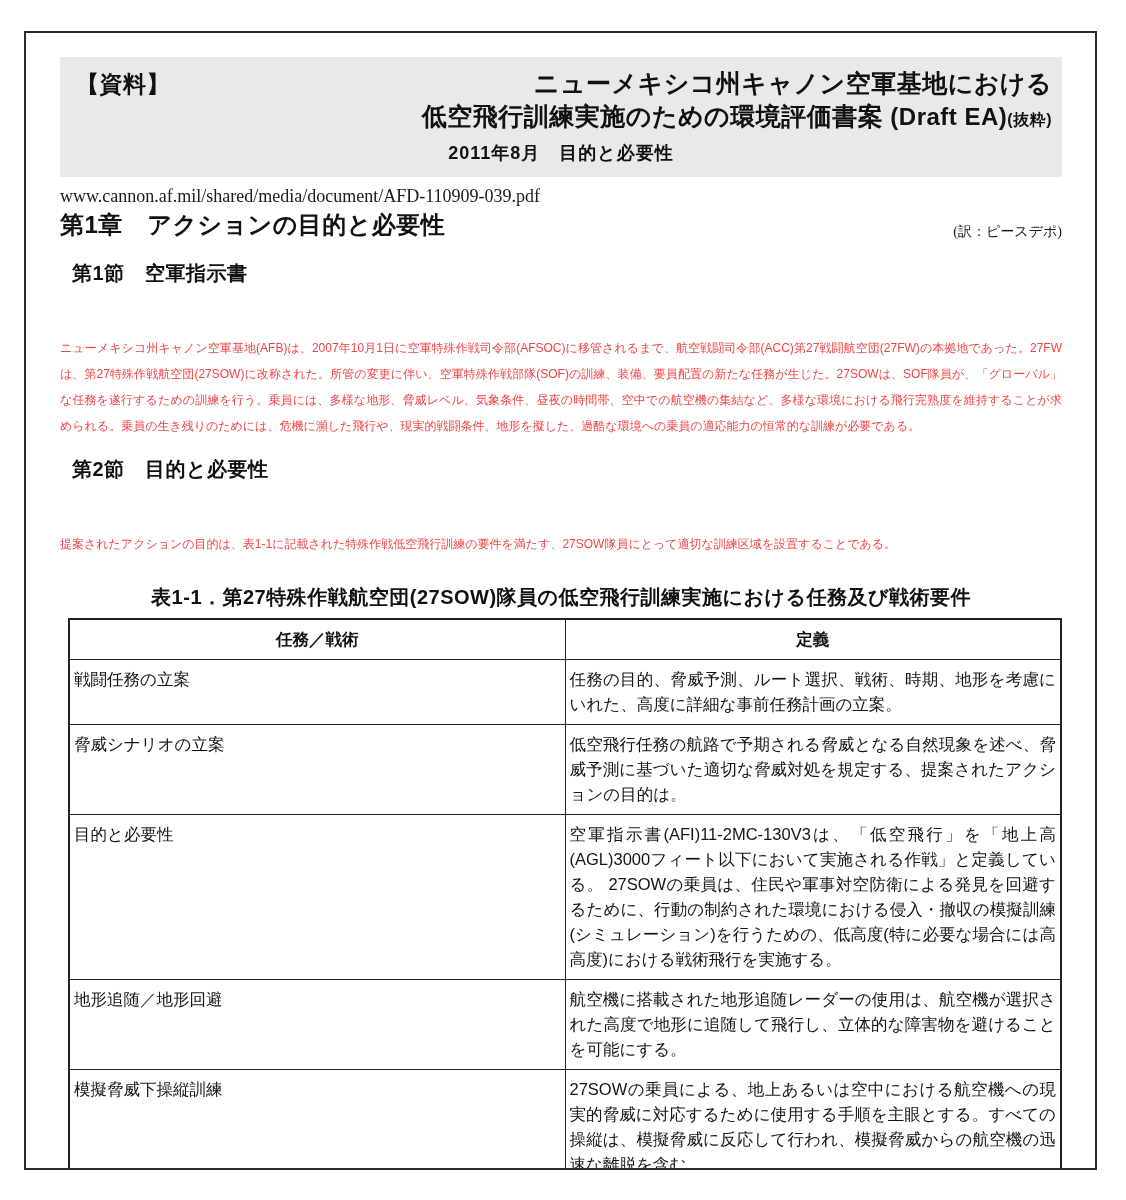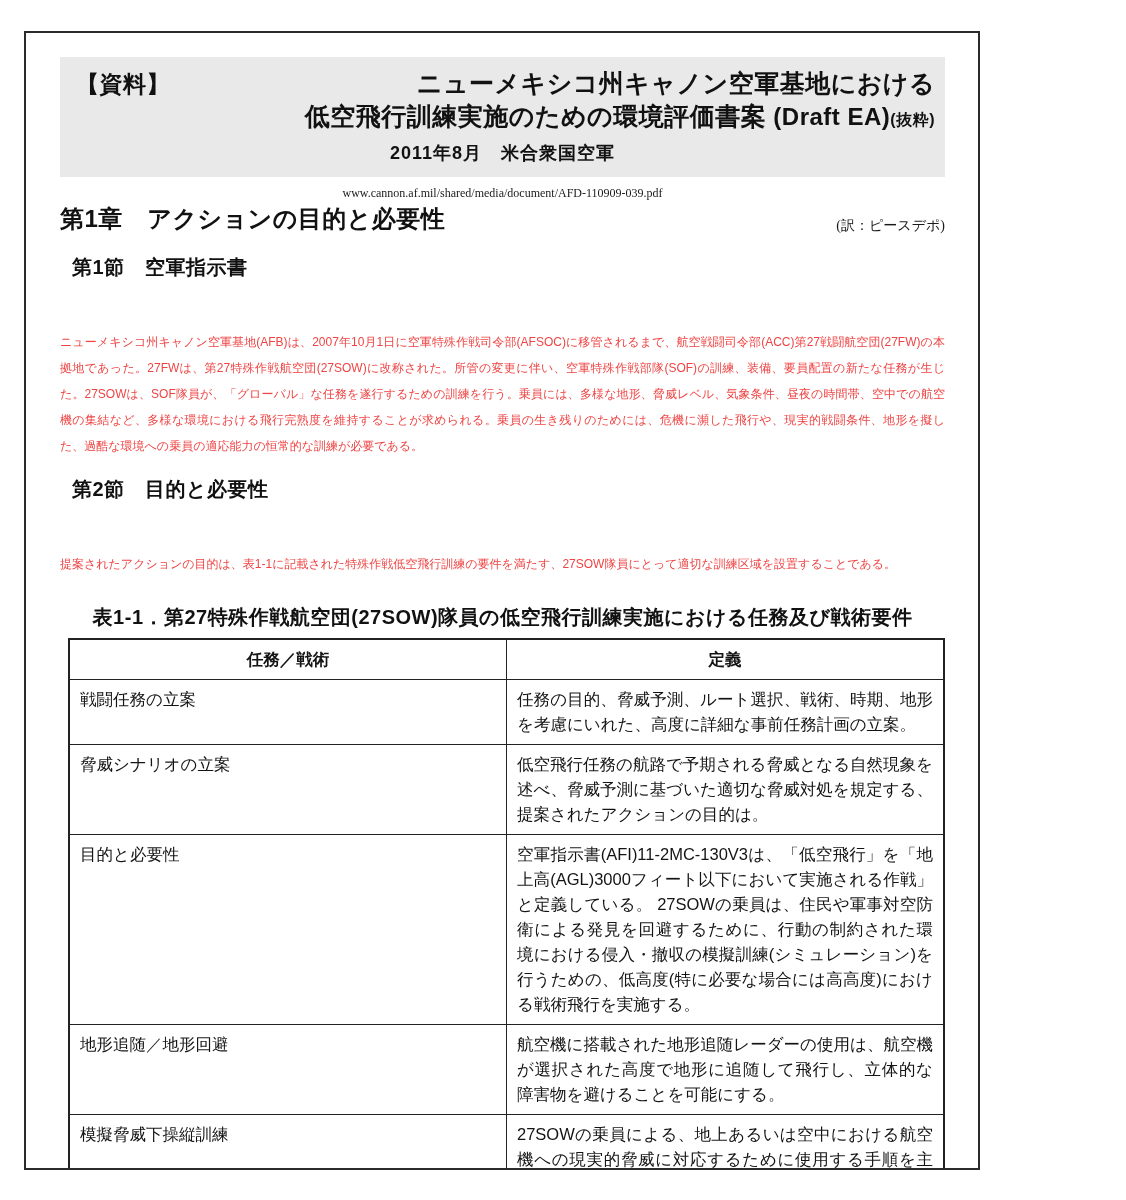--- a/index.html
+++ b/index.html
@@ -12,21 +12,21 @@
     height: 1200px;
     position: relative;
     font-family: "Liberation Sans", "DejaVu Sans", sans-serif;
     color: #111;
     -webkit-font-smoothing: antialiased;
   }
   .page-frame {
     position: absolute;
     left: 24px;
     top: 31px;
-    width: 956px;
+    width: 1073px;
     height: 1139px;
     border: 2px solid #2b2b2b;
     box-sizing: border-box;
     background: #ffffff;
     padding: 24px 33px 0 34px;
     overflow: hidden;
   }
   
   .doc-header {
     position: relative;
@@ -58,23 +58,23 @@
     font-weight: bold;
   }
   .doc-subtitle {
     font-size: 18px;
     font-weight: 600;
     margin-top: 5px;
     letter-spacing: 1px;
   }
   
   .source-line {
-    text-align: center;
+    text-align: left;
     font-family: "Liberation Serif", "DejaVu Serif", serif;
-    font-size: 12px;
+    font-size: 18px;
     margin-top: 9px;
     color: #1a1a1a;
   }
   
   .chapter-row {
     display: flex;
     justify-content: space-between;
     align-items: flex-end;
     margin-top: 2px;
   }
@@ -118,21 +118,21 @@
     margin: 7px 0 0 8px;
     width: calc(100% - 8px);
     table-layout: fixed;
     border: 2px solid #222;
   }
   table.req-table th,
   table.req-table td {
     border: 1.5px solid #222;
     font-size: 16.5px;
     line-height: 25px;
-    padding: 4px 10px;
+    padding: 4px 4px;
     vertical-align: middle;
     color: #141414;
   }
   table.req-table th {
     text-align: center;
     font-weight: bold;
     padding: 7px 10px;
   }
   table.req-table td.task {
     width: 174px;
@@ -149,21 +149,21 @@
 </style>
 </head>
 <body>
 
 <div class="page-frame">
 
   <div class="doc-header">
     <div class="label">【資料】</div>
     <div class="doc-title-line">ニューメキシコ州キャノン空軍基地における</div>
     <div class="doc-title-line"><span>低空飛行訓練実施のための環境評価書案</span><span class="doc-title-draft"> (Draft EA)</span><span class="doc-title-note">(抜粋)</span></div>
-    <div class="doc-subtitle">2011年8月　米合衆国空軍</div>
+    <div class="doc-subtitle">2011年8月　目的と必要性</div>
   </div>
 
   <div class="source-line">www.cannon.af.mil/shared/media/document/AFD-110909-039.pdf</div>
 
   <div class="chapter-row">
     <div class="chapter-heading">第1章　アクションの目的と必要性</div>
     <div class="translation-credit">(訳：ピースデポ)</div>
   </div>
 
   <div class="section-heading">第1節　空軍指示書</div>

